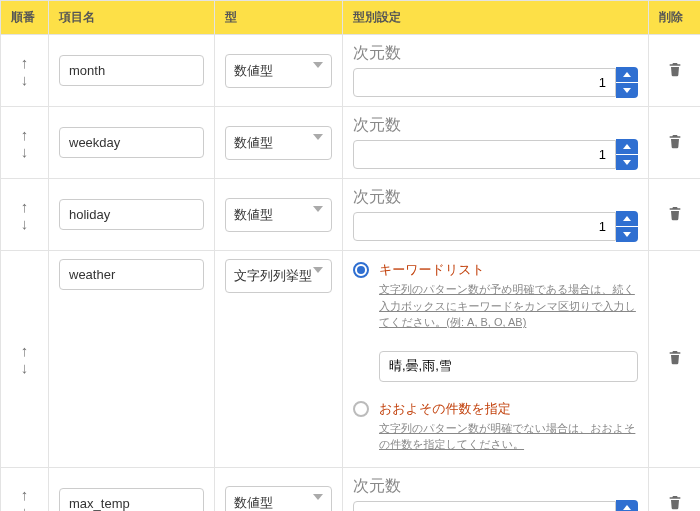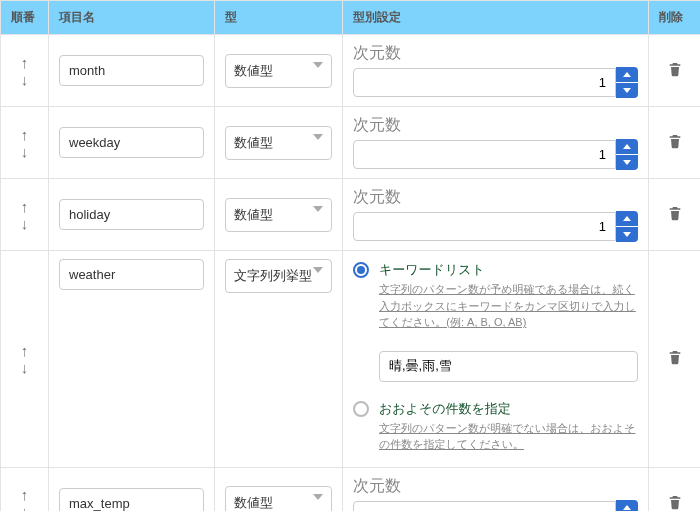--- a/index.html
+++ b/index.html
@@ -15,21 +15,21 @@
     border-collapse: collapse;
     table-layout: fixed;
   }
   th, td {
     border: 1px solid #e3e3e3;
     padding: 8px 10px;
     vertical-align: middle;
     text-align: left;
   }
   th {
-    background: #7dd3fc;
+    background: #fde047;
     font-weight: 600;
     font-size: 12px;
     color: #555;
     white-space: nowrap;
   }
   col.c-order { width: 48px; }
   col.c-name  { width: 166px; }
   col.c-type  { width: 128px; }
   col.c-conf  { width: 306px; }
   col.c-del   { width: 52px; }
@@ -99,21 +99,21 @@
 
   .radio-row { display:flex; align-items:flex-start; gap:10px; margin-bottom:4px; }
   .radio {
     width:16px; height:16px; border:2px solid #2f6fd1; border-radius:50%;
     display:inline-flex; align-items:center; justify-content:center; flex:0 0 16px;
     margin-top:1px; cursor:pointer;
   }
   .radio.unchecked { border-color:#bbb; }
   .radio .dot { width:8px; height:8px; background:#2f6fd1; border-radius:50%; }
   .radio-body { flex:1; }
-  .radio-title { font-size:13px; color:#14532d; }
+  .radio-title { font-size:13px; color:#c2410c; }
   .radio-desc { font-size:11px; color:#888; line-height:1.5; margin-top:2px;text-decoration:underline; }
   .kw-input {
     width:100%; margin-top:20px;
     padding:7px 9px;
     border:1px solid #ccc; border-radius:4px;
     font-size:13px;
   }
   .opt-gap { height:14px; }
   td.conf-cell-tall { vertical-align:top; padding-top:10px; padding-bottom:10px; }
   td.order-cell-tall { vertical-align:middle; }

